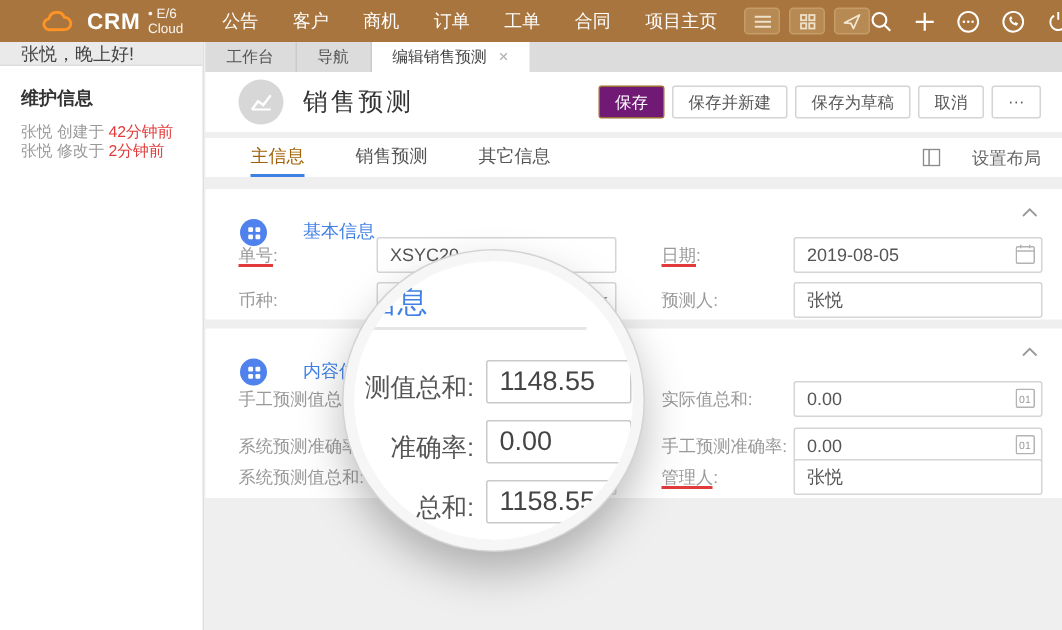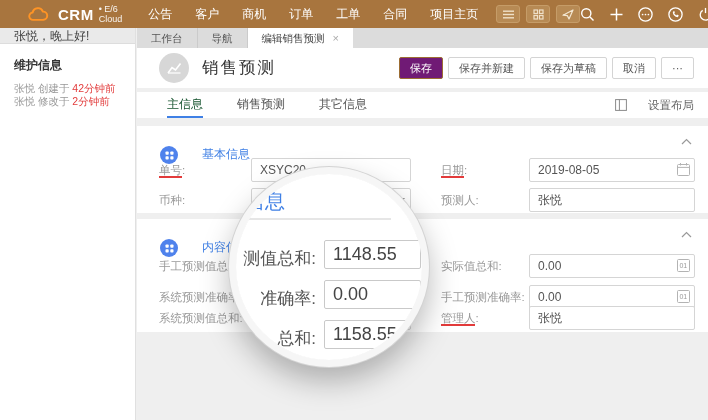--- a/index.html
+++ b/index.html
@@ -43,21 +43,21 @@
             align-items:center; justify-content:center; margin-right:13px; }
   .title { font-size:16.5px; color:#333; letter-spacing:2px; }
   .hdr-btns { margin-left:auto; display:flex; gap:5px; }
   .btn { height:22px; padding:0 10px; font-size:11px; background:#fff; border:1px solid #d4d4d4;
          color:#555; border-radius:2px; cursor:pointer; font-family:inherit; white-space:nowrap; }
   .btn.primary { background:#701a75; border-color:#9c6d33; color:#fff; }
 
   .subtabs { position:absolute; left:0; top:64px; right:0; height:26px; background:#fff;
              display:flex; align-items:center; padding:0 14px 0 30px; gap:34px; font-size:12px; color:#555; }
   .subtab { cursor:pointer; height:26px; line-height:24px; }
-  .subtab.active { color:#14532d; border-bottom:2px solid #3f80e5; }
+  .subtab.active { color:#a16207; border-bottom:2px solid #3f80e5; }
   .layout-btn { margin-left:auto; display:flex; align-items:center; gap:21px; font-size:11.5px; color:#666; cursor:pointer; }
 
   .section { position:absolute; left:0; right:0; background:#fff; }
   .sec1 { top:98px; height:87px; }
   .sec2 { top:191px; height:113px; }
   .sec-head { position:absolute; left:23px; top:20px; display:flex; align-items:flex-start; gap:24px; }
   .sec-icon { width:18px; height:18px; border-radius:50%; background:#4f82ec; display:flex; align-items:center; justify-content:center; }
   .sec-name { font-size:12px; color:#4080e5; }
   .sec-chevron { position:absolute; right:16px; top:12px; cursor:pointer; }
 

